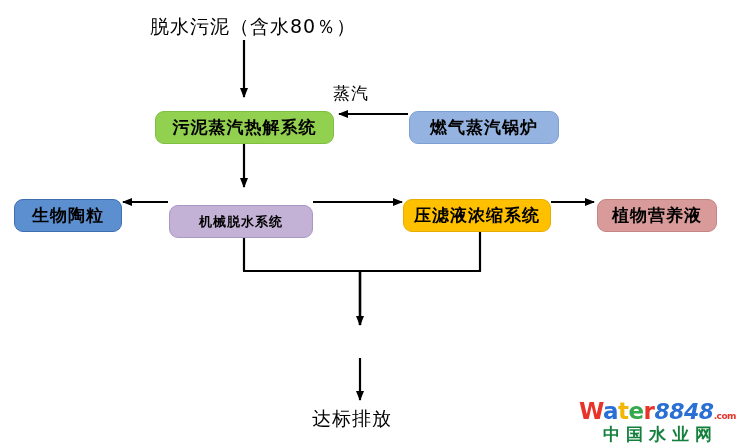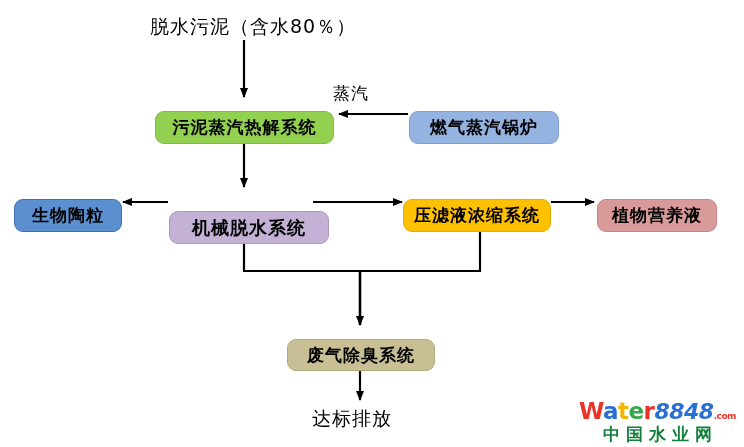--- a/index.html
+++ b/index.html
@@ -149,27 +149,26 @@
   <div class="plain-label" style="left:150px; top:14px; font-size:19px;">脱水污泥（含水80％）</div>
 
   <div class="plain-label" style="left:333px; top:82px; font-size:17px;">蒸汽</div>
 
   <div class="node node-green" style="left:155px; top:98px; width:179px; height:33px; font-size:17px;">污泥蒸汽热解系统</div>
 
   <div class="node node-blue" style="left:409px; top:98px; width:150px; height:33px; font-size:17px;">燃气蒸汽锅炉</div>
 
   <div class="node node-steelblue" style="left:14px; top:186px; width:108px; height:33px; font-size:17px;">生物陶粒</div>
 
-  <div class="node node-purple" style="left:169px; top:198px; width:160px; height:33px; font-size:18px;">机械脱水系统</div>
+  <div class="node node-purple" style="left:169px; top:192px; width:144px; height:33px; font-size:13px;">机械脱水系统</div>
 
   <div class="node node-orange" style="left:403px; top:186px; width:148px; height:33px; font-size:17px;">压滤液浓缩系统</div>
 
   <div class="node node-rose" style="left:597px; top:186px; width:120px; height:33px; font-size:17px;">植物营养液</div>
 
-  <div class="node node-khaki" style="left:287px; top:326px; width:148px; height:32px; font-size:17px;">废气除臭系统</div>
 
   <div class="plain-label" style="left:312px; top:406px; font-size:19px;">达标排放</div>
 
   <div id="logo">
     <div class="logo-top"><span class="c1">W</span><span class="c2">a</span><span class="c3">t</span><span class="c4">e</span><span class="c5">r</span><span class="logo-num">8848</span><span class="logo-dotcom">.com</span></div>
     <div class="logo-cn">中国水业网</div>
   </div>
 
 </div>
 

